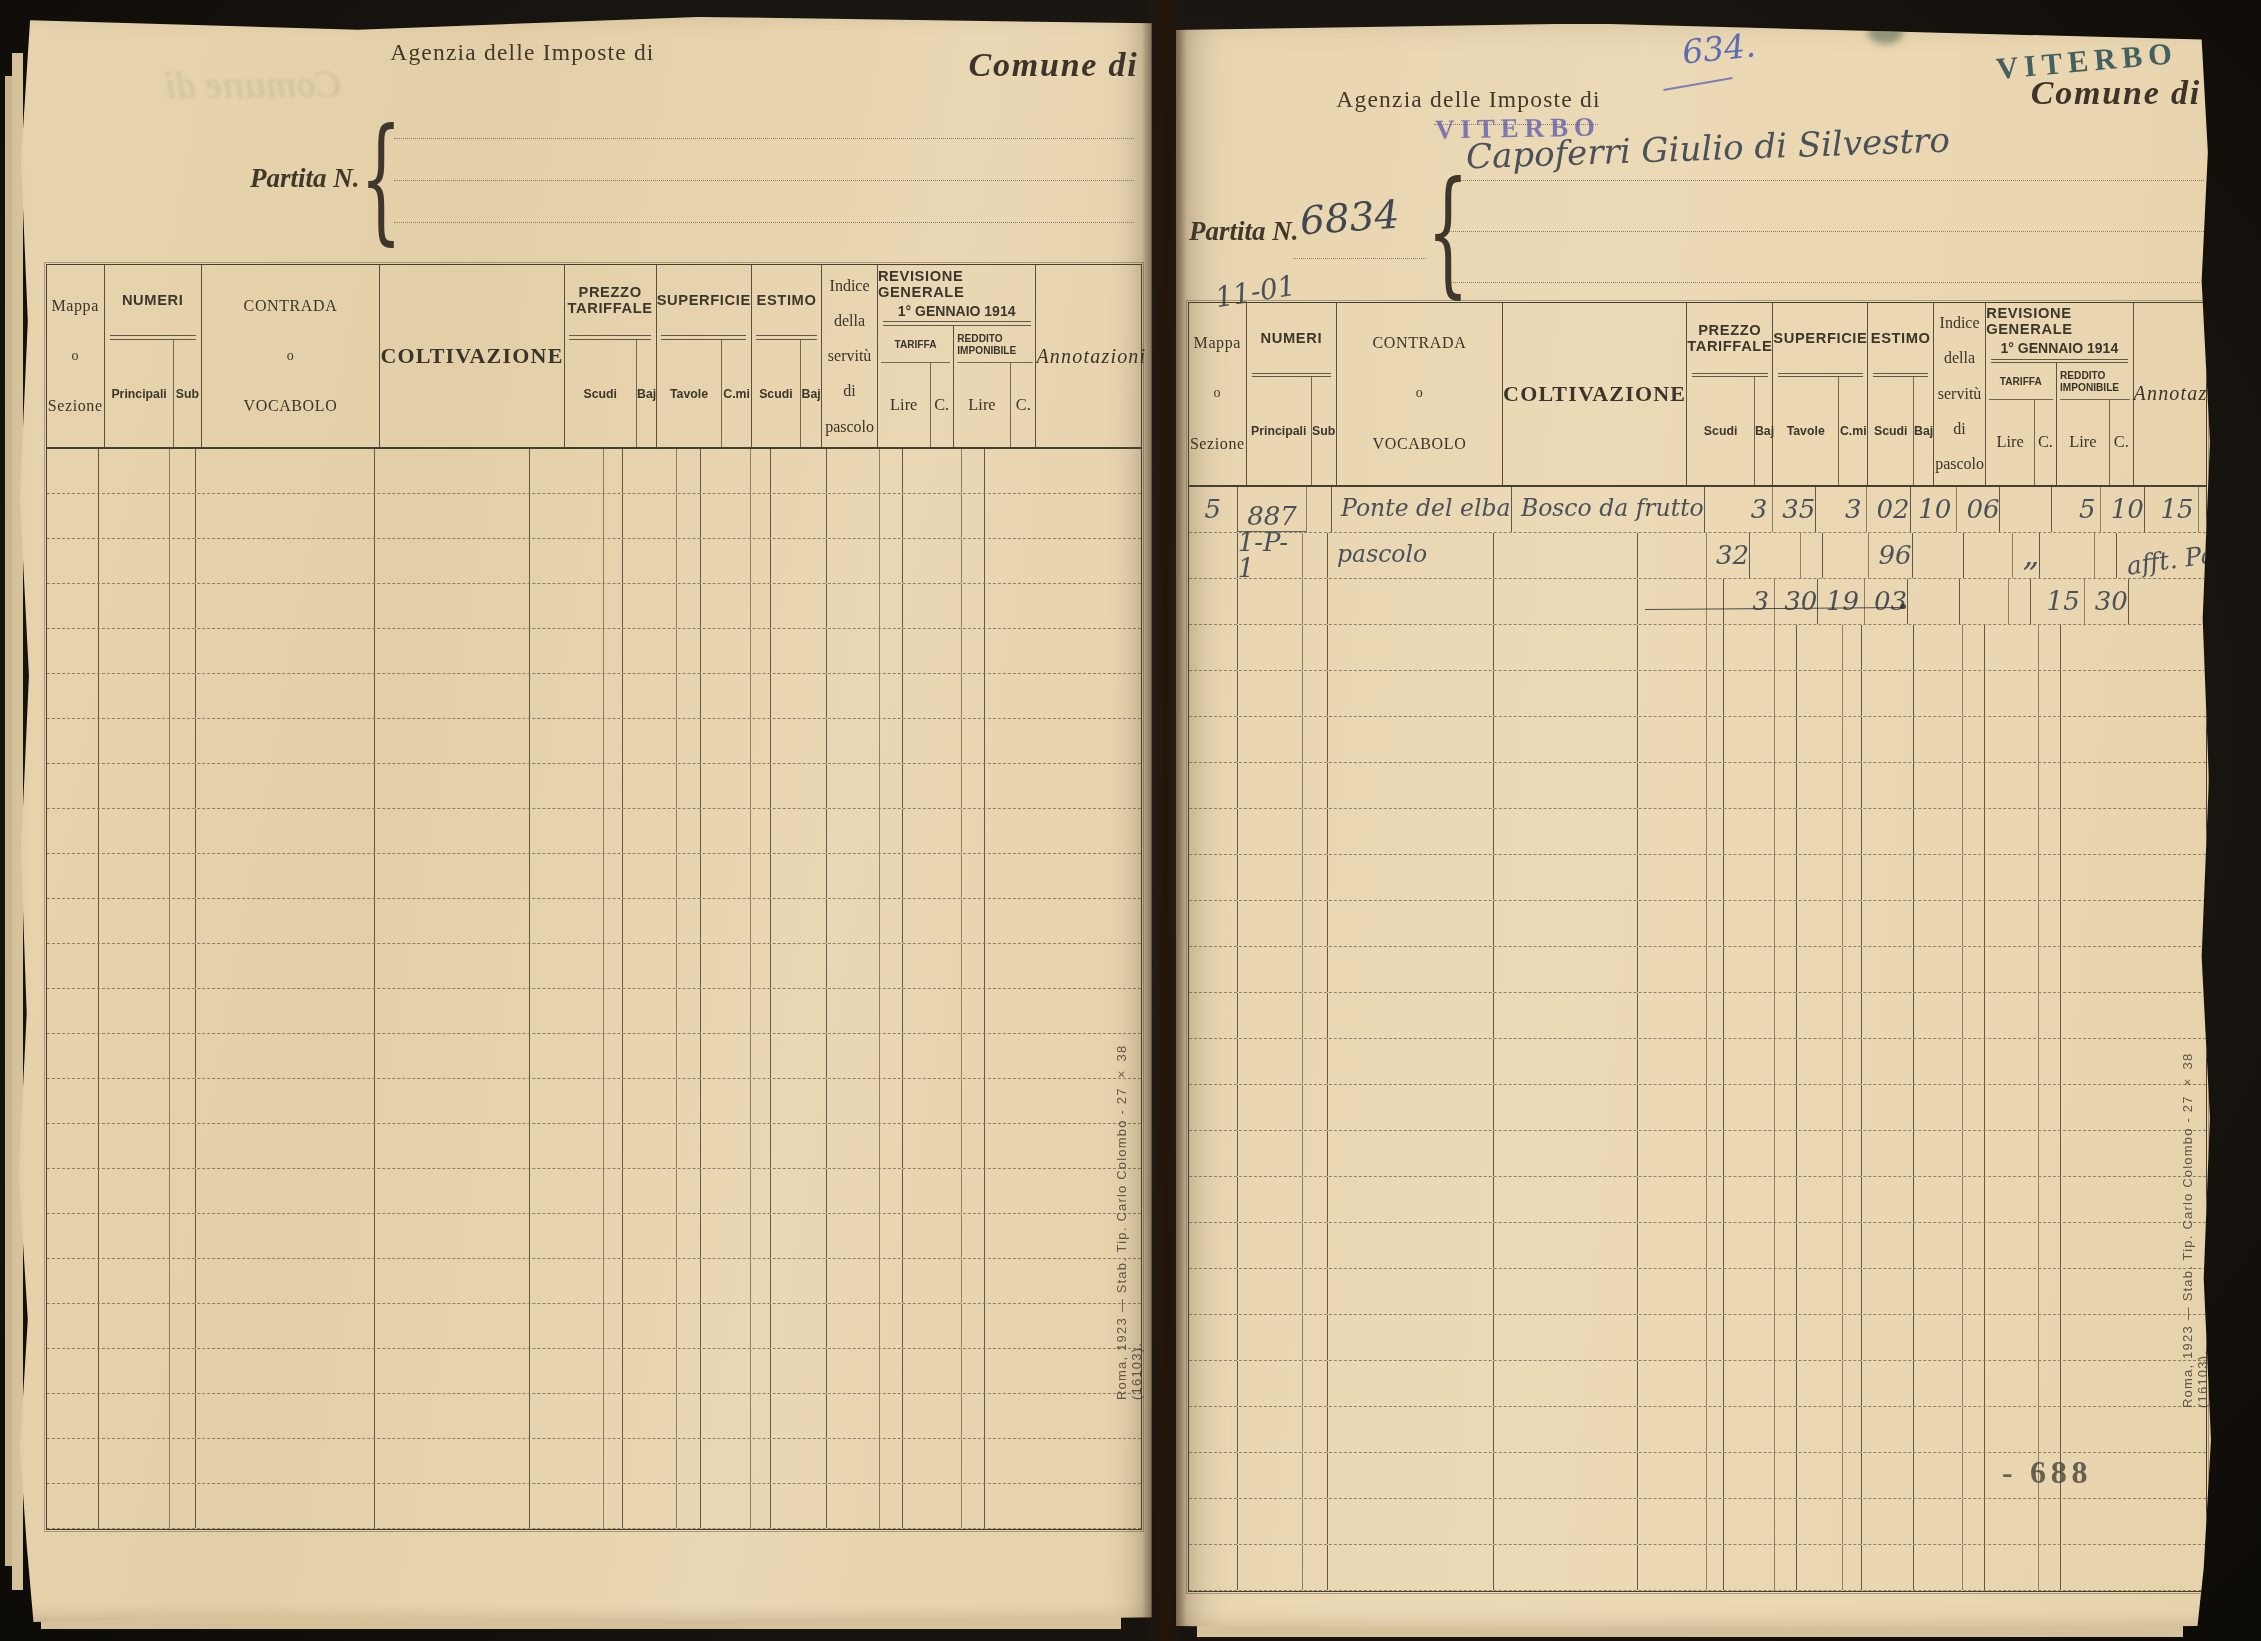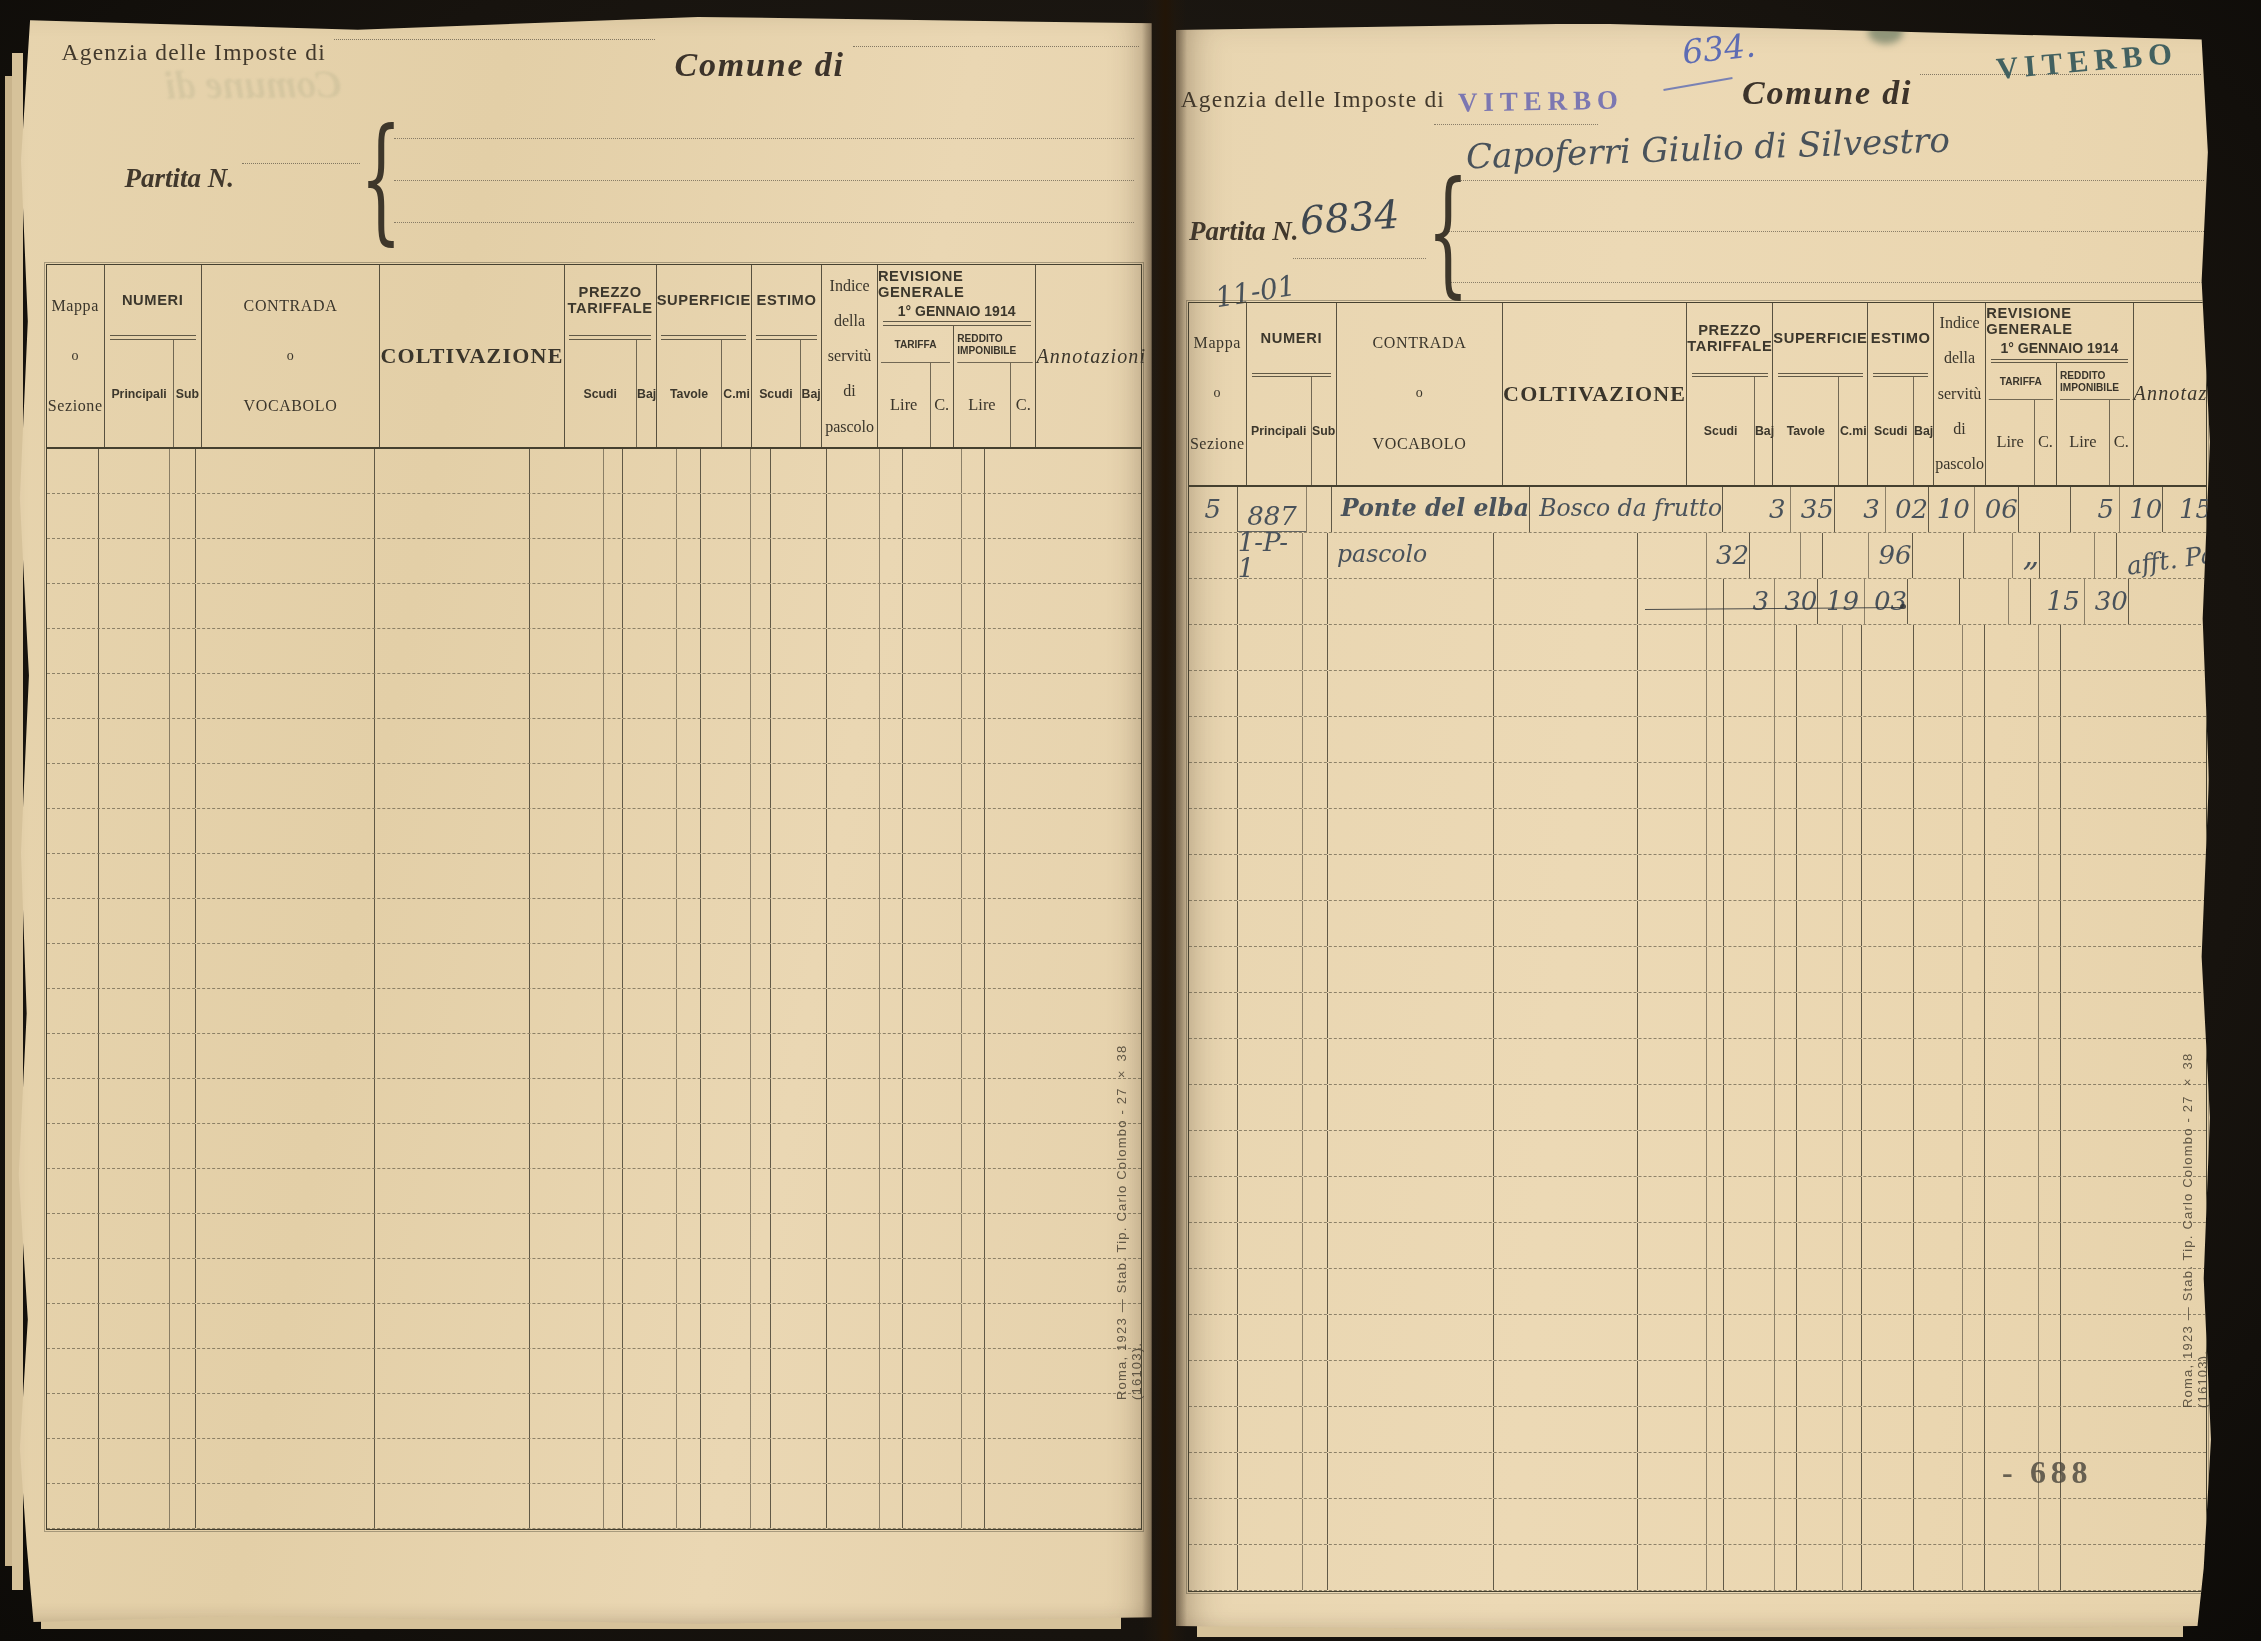--- a/index.html
+++ b/index.html
@@ -19,21 +19,21 @@
     background:linear-gradient(95deg,#e8d5b0 0%,#ecd9b5 40%,#ead6b0 75%,#e6d2ab 100%);
     clip-path:polygon(0 0.4%,40% 0%,99% 1%,99.6% 8%,99% 16%,99.8% 26%,99.1% 37%,99.7% 47%,99% 58%,99.8% 68%,99.2% 78%,99.9% 88%,99.2% 96%,98.6% 99.6%,50% 99.9%,0 99.6%);
     box-shadow:inset 26.4px 0 41px -20.5px rgba(60,40,20,.5), inset 0 -10.6px 23.5px -14.7px rgba(60,40,20,.3);}
   .gutter{position:absolute;left:1142px;top:0;width:45px;height:1642px;
     background:linear-gradient(90deg,rgba(35,24,12,0) 0%,rgba(35,24,12,.45) 30%,#221507 52%,rgba(35,24,12,.45) 72%,rgba(35,24,12,0) 100%);}
   
   .prt{position:absolute;white-space:nowrap;}
   .lbl-agz{font-size:23.5px;letter-spacing:1.2px;color:#42392c;}
   .lbl-com{font-size:34px;font-weight:bold;font-style:italic;letter-spacing:1.8px;color:#3c332а;color:#3c332a;}
   .lbl-par{font-size:27px;font-weight:bold;font-style:italic;color:#41382c;}
-  .flexline{display:flex;align-items:flex-start;}
+  .flexline{display:flex;align-items:flex-end;flex-direction:column;}
   .dotfill{flex:1;border-bottom:1.8px dotted #6a6150;height:0;margin:0 0 5.9px 8.2px;opacity:.8;}
   .dotline{position:absolute;border-bottom:1.8px dotted #6a6150;height:0;opacity:.75;}
   .brace{position:absolute;font-size:132px;line-height:132px;color:#3e372b;transform:scaleX(.5) scaleY(1.04);transform-origin:left center;font-family:"DejaVu Serif",serif;}
   .imprint{position:absolute;writing-mode:vertical-rl;transform:rotate(180deg);font-size:13px;letter-spacing:1.2px;color:#4b4335;font-family:"Liberation Sans",sans-serif;opacity:.85;}
   .ghost{position:absolute;font-size:39px;font-weight:bold;font-style:italic;color:rgba(105,120,92,.13);transform:scaleX(-1) rotate(.5deg);filter:blur(0.9px);white-space:nowrap;}
   
   .hw{font-family:"DejaVu Serif",serif;font-style:italic;color:#49525a;}
   .hand{position:absolute;font-family:"DejaVu Serif",serif;font-style:italic;color:#49525a;white-space:nowrap;}
   .stamp{font-family:"Liberation Serif",serif;font-weight:bold;letter-spacing:5.9px;}
   .stamp.violet{color:rgba(104,102,176,.85);}
@@ -795,21 +795,21 @@
 </div>
       <div class="tbody">
           <div class="trow" style="height: 46px;">
             <div class="tcell sep2 a-c" style="flex: 0 0 4.83%;">
               <span class="hw">5</span>
             </div>
             <div class="tcell sep1 a-c" style="flex: 0 0 6.43%;">
               <span class="hw u-hand">887</span>
             </div>
             <div class="tcell sep2 a-c" style="flex: 0 0 2.41%;"></div>
-            <div class="tcell sep2 a-l" style="flex: 0 0 16.35%; font-weight: bold;">
+            <div class="tcell sep2 a-l" style="flex: 0 0 16.35%;">
               <span class="hw" style="font-size: 23.5px; white-space: nowrap;">Ponte del elba</span>
             </div>
             <div class="tcell sep2 a-l" style="flex: 0 0 14.21%;">
               <span class="hw" style="font-size: 23.5px; white-space: nowrap;">Bosco da frutto</span>
             </div>
             <div class="tcell sep1 a-r" style="flex: 0 0 6.7%;">
               <span class="hw">3</span>
             </div>
             <div class="tcell sep2 a-l" style="flex: 0 0 1.72%;">
               <span class="hw">35</span>

